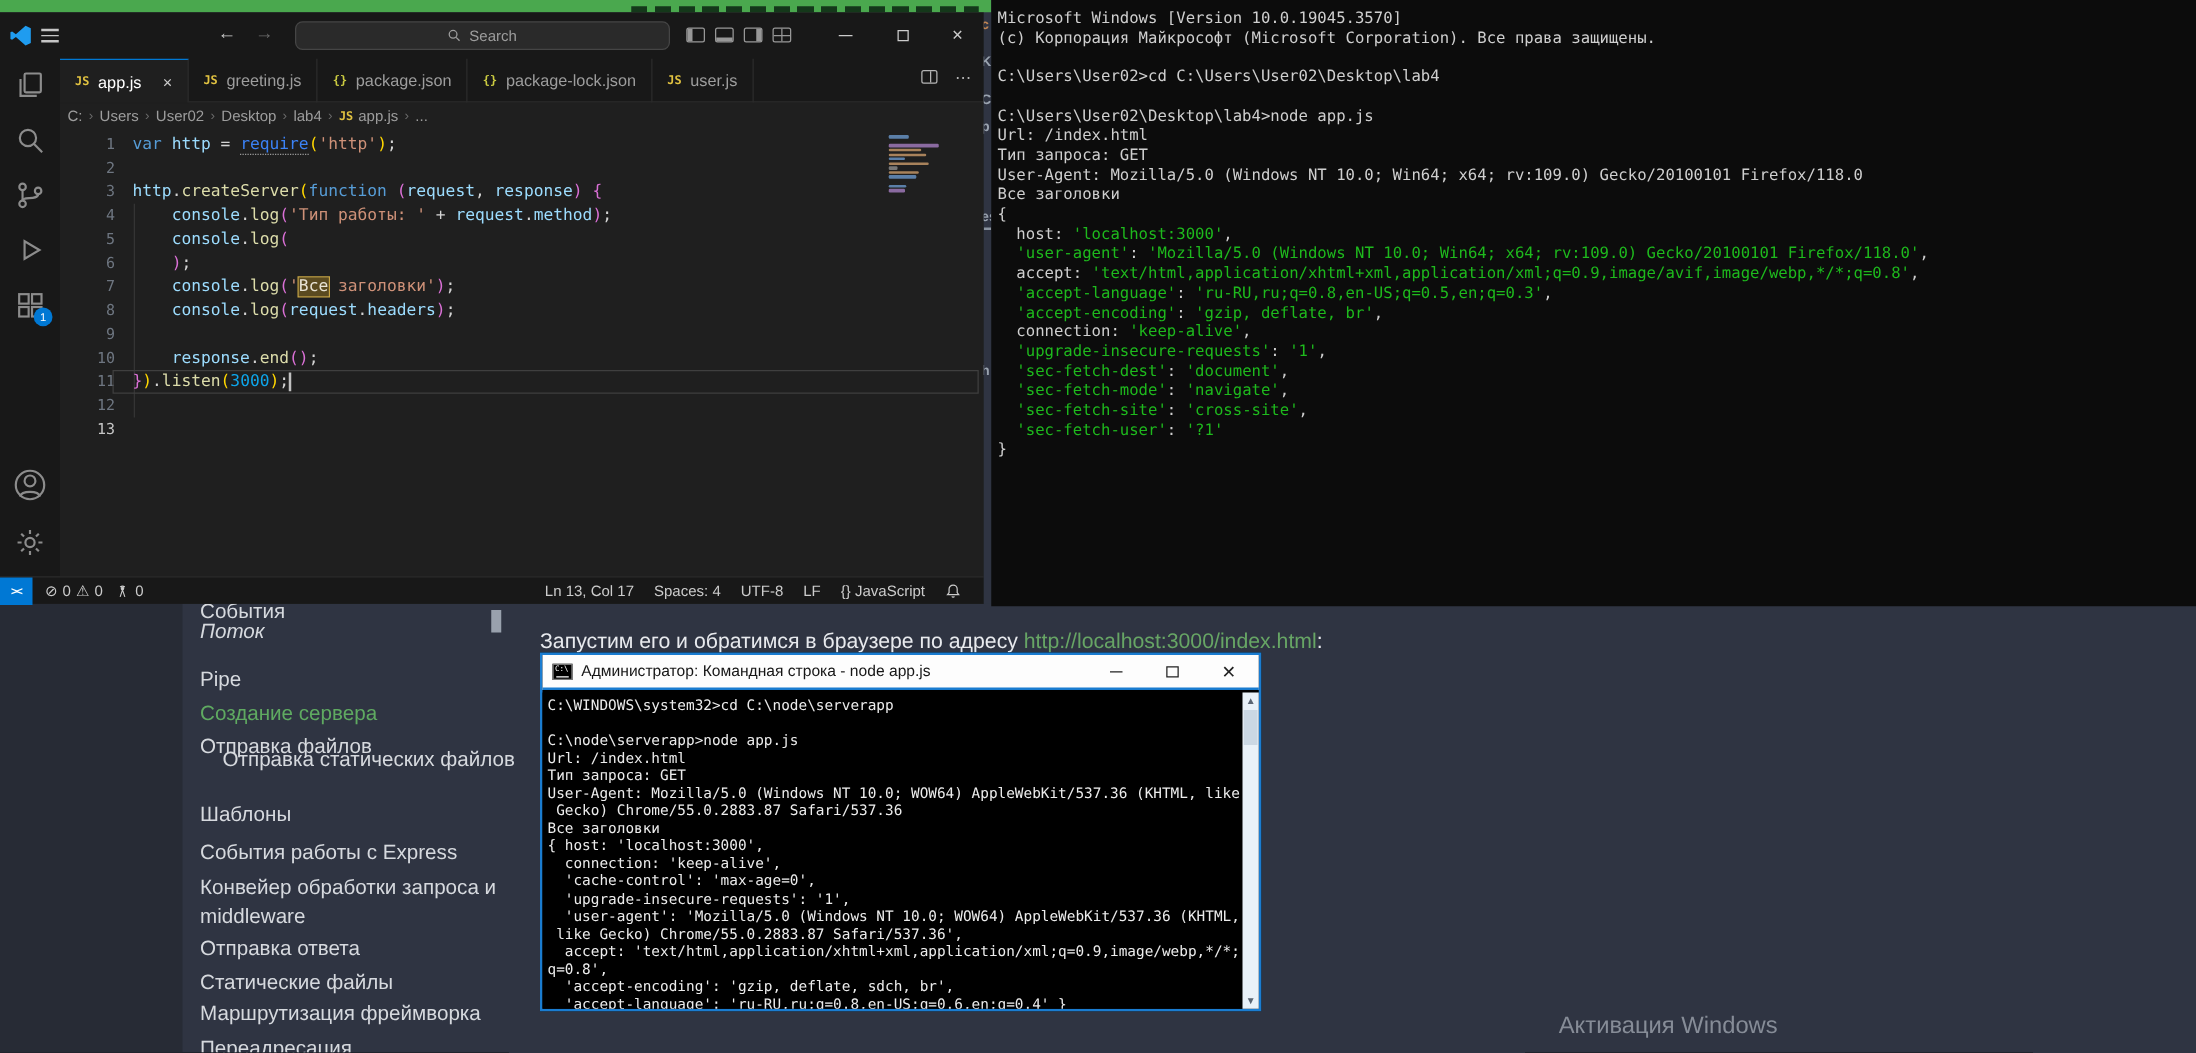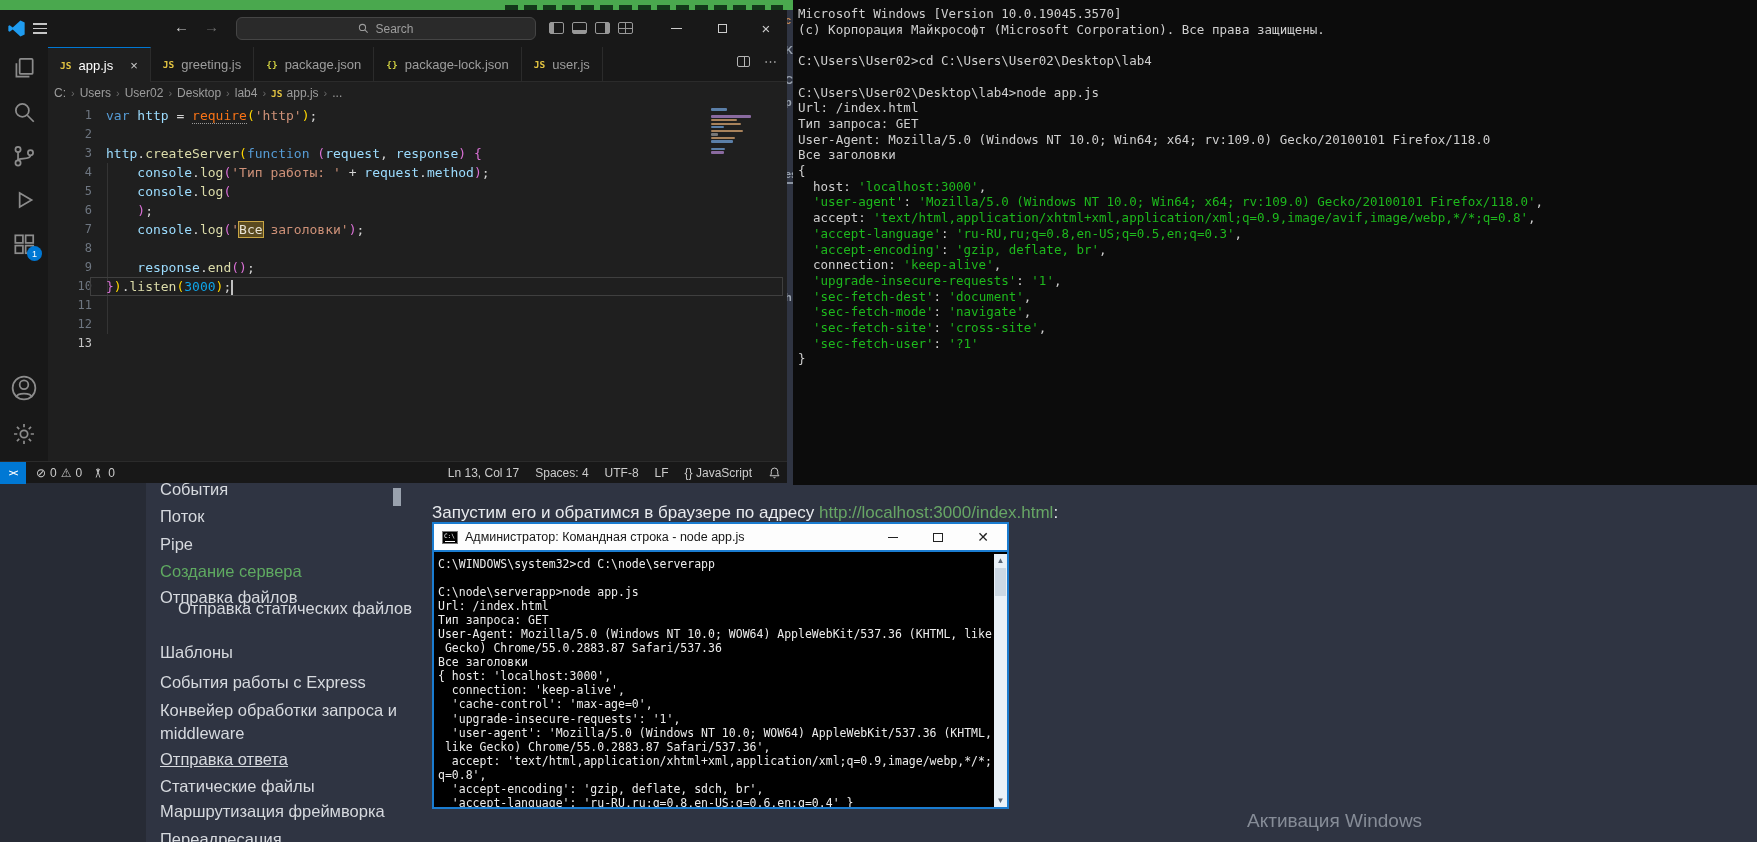--- a/index.html
+++ b/index.html
@@ -93,33 +93,33 @@
   .gutter{position:absolute;left:0;top:2px;width:44px;text-align:right;
           font-family:"DejaVu Sans Mono",monospace;font-size:12px;color:#6e7681;}
   .gutter div{height:19px;line-height:19px;}
   .gutter div.cur{color:#c6c6c6;}
   .codebox{position:absolute;left:58px;top:2px;right:4px;font-family:"DejaVu Sans Mono",monospace;
            font-size:13px;}
   .cl{height:19px;line-height:19px;white-space:pre;}
   .cl.cur{outline:1px solid #3f3f3f;outline-offset:-1px;margin-left:-16px;padding-left:16px;}
   .indent-guide{position:absolute;left:59px;top:59px;width:1px;height:171px;background:#343434;}
   .t-kw{color:#569cd6;text-align:center;} .t-pl{color:#d4d4d4;} .t-vr{color:#9cdcfe;} .t-fn{color:#dcdcaa;}
-  .t-rq{color:#f97316;border-bottom:1px dotted #9a9a9a;} .t-st{color:#ce9178;}
+  .t-rq{color:#3b82f6;border-bottom:1px dotted #9a9a9a;} .t-st{color:#ce9178;}
   .t-nm{color:#0ea5e9;} .t-p1{color:#ffd700;} .t-p2{color:#da70d6;} .t-p3{color:#179fff;}
   .t-fm{color:#e8e3d5;background:#5a4a20;outline:1px solid #c8a544;}
   .cursor{display:inline-block;width:0;height:15px;border-left:2px solid #c0c0c0;vertical-align:middle;}
   .minimap{position:absolute;right:14px;top:3px;width:62px;}
   .mm-row{height:2.4px;margin:1.2px 0;border-radius:1px;}
 
   .statusbar{position:absolute;left:0;bottom:0;right:0;height:22px;background:#181818;border-top:1px solid #2b2b2b;
              display:flex;align-items:center;font-size:12px;color:#cccccc;}
   .remote{width:26px;height:22px;background:#0078d4;color:#fff;display:flex;align-items:center;
           justify-content:center;font-size:9px;font-weight:bold;letter-spacing:-1px;cursor:pointer;}
   .sb-group{display:flex;align-items:center;gap:4px;margin-left:10px;cursor:pointer;}
-  .sb-right{margin-left:auto;display:flex;align-items:center;gap:16px;padding-right:6px;}
+  .sb-right{margin-left:auto;display:flex;align-items:center;gap:16px;padding-right:18px;}
   .sb-right span{cursor:pointer;}
   .glyph{font-size:12px;}
 
   
   .sliver{position:absolute;left:787px;top:10px;width:6px;height:473px;background:#2f3442;overflow:hidden;}
   .sliver span{position:absolute;left:-2px;font-size:11px;font-weight:bold;color:#9aa3af;}
   .sliver .hr{position:absolute;left:0;width:6px;height:2px;background:#8a93a0;}
 
   
   .terminal{position:absolute;left:793px;top:0;width:964px;height:485px;background:#0c0c0c;overflow:hidden;cursor:text;}
@@ -128,29 +128,29 @@
   .tw{color:#cfcfcf;} .tg{color:#1eb91d;}
 </style>
 </head>
 <body>
 
 <div id="root">
 
   <div class="page-left-col"></div>
   <nav id="sidebar">
       <div class="sb-item" style="top: 478px;">События</div>
-      <div class="sb-item" style="top: 505px;">Поток</div>
+      <div class="sb-item" style="top: 494px; font-style: italic;">Поток</div>
       <div class="sb-item" style="top: 533px;">Pipe</div>
       <div class="sb-item active" style="top: 560px;">Создание сервера</div>
       <div class="sb-item" style="top: 586px;">Отправка файлов</div>
       <div class="sb-item" style="top: 597px; text-align: right;">Отправка статических файлов</div>
       <div class="sb-item" style="top: 641px;">Шаблоны</div>
       <div class="sb-item" style="top: 671px;">События работы с Express</div>
       <div class="sb-item" style="top: 699px;">Конвейер обработки запроса и middleware</div>
-      <div class="sb-item" style="top: 748px; text-decoration: underline;">Отправка ответа</div>
+      <div class="sb-item" style="top: 748px;">Отправка ответа</div>
       <div class="sb-item" style="top: 775px;">Статические файлы</div>
       <div class="sb-item" style="top: 800px;">Маршрутизация фреймворка</div>
       <div class="sb-item" style="top: 828px;">Переадресация</div>
     </nav>
   <div class="sb-thumb"></div>
 
   <p class="paragraph">
     <span>Запустим его и обратимся в браузере по адресу </span><a href="#">http://localhost:3000/index.html</a><span>:</span>
   </p>
 
@@ -369,20 +369,21 @@
           <div class="cur">13</div>
         </div>
       <div class="codebox" id="codebox">
           <div class="cl"><span class="t-kw">var</span><span class="t-pl"> </span><span class="t-vr">http</span><span class="t-pl"> = </span><span class="t-rq">require</span><span class="t-p1">(</span><span class="t-st">'http'</span><span class="t-p1">)</span><span class="t-pl">;</span></div>
           <div class="cl"></div>
           <div class="cl"><span class="t-vr">http</span><span class="t-pl">.</span><span class="t-fn">createServer</span><span class="t-p1">(</span><span class="t-kw">function</span><span class="t-pl"> </span><span class="t-p2">(</span><span class="t-vr">request</span><span class="t-pl">, </span><span class="t-vr">response</span><span class="t-p2">)</span><span class="t-pl"> </span><span class="t-p2">{</span></div>
           <div class="cl"><span class="t-pl">    </span><span class="t-vr">console</span><span class="t-pl">.</span><span class="t-fn">log</span><span class="t-p2">(</span><span class="t-st">'Тип работы: '</span><span class="t-pl"> + </span><span class="t-vr">request</span><span class="t-pl">.</span><span class="t-vr">method</span><span class="t-p2">)</span><span class="t-pl">;</span></div>
           <div class="cl"><span class="t-pl">    </span><span class="t-vr">console</span><span class="t-pl">.</span><span class="t-fn">log</span><span class="t-p2">(</span></div>
           <div class="cl"><span class="t-pl">    </span><span class="t-p2">)</span><span class="t-pl">;</span></div>
           <div class="cl"><span class="t-pl">    </span><span class="t-vr">console</span><span class="t-pl">.</span><span class="t-fn">log</span><span class="t-p2">(</span><span class="t-st">'</span><span class="t-fm">Все</span><span class="t-st"> заголовки'</span><span class="t-p2">)</span><span class="t-pl">;</span></div>
+          <div class="cl"><span class="t-pl">    </span><span class="t-vr">console</span><span class="t-pl">.</span><span class="t-fn">log</span><span class="t-p2">(</span><span class="t-vr">request</span><span class="t-pl">.</span><span class="t-vr">headers</span><span class="t-p2">)</span><span class="t-pl">;</span></div>
           <div class="cl"></div>
           <div class="cl"><span class="t-pl">    </span><span class="t-vr">response</span><span class="t-pl">.</span><span class="t-fn">end</span><span class="t-p2">(</span><span class="t-p2">)</span><span class="t-pl">;</span></div>
           <div class="cl cur"><span class="t-p2">}</span><span class="t-p1">)</span><span class="t-pl">.</span><span class="t-fn">listen</span><span class="t-p1">(</span><span class="t-nm">3000</span><span class="t-p1">)</span><span class="t-pl">;</span><span class="cursor"></span></div>
         </div>
       <div class="minimap" id="minimap">
           <div class="mm-row" style="width: 16px; background: rgb(91, 127, 168);"></div>
           <div class="mm-row" style="width: 0px;"></div>
           <div class="mm-row" style="width: 40px; background: rgb(138, 106, 160);"></div>
           <div class="mm-row" style="width: 26px; background: rgb(168, 130, 91);"></div>
           <div class="mm-row" style="width: 30px; background: rgb(168, 130, 91);"></div>

